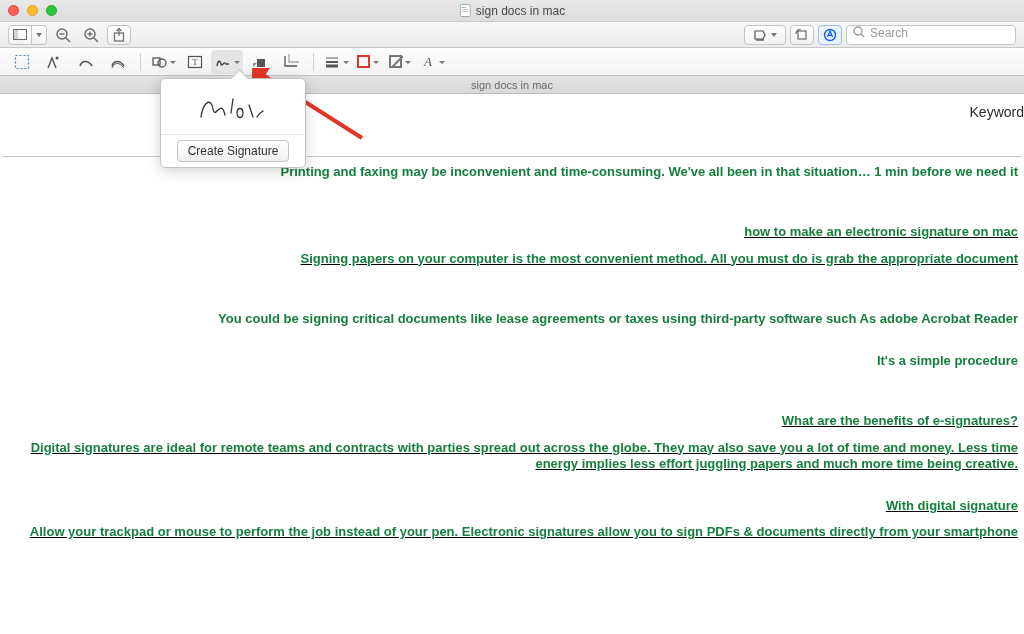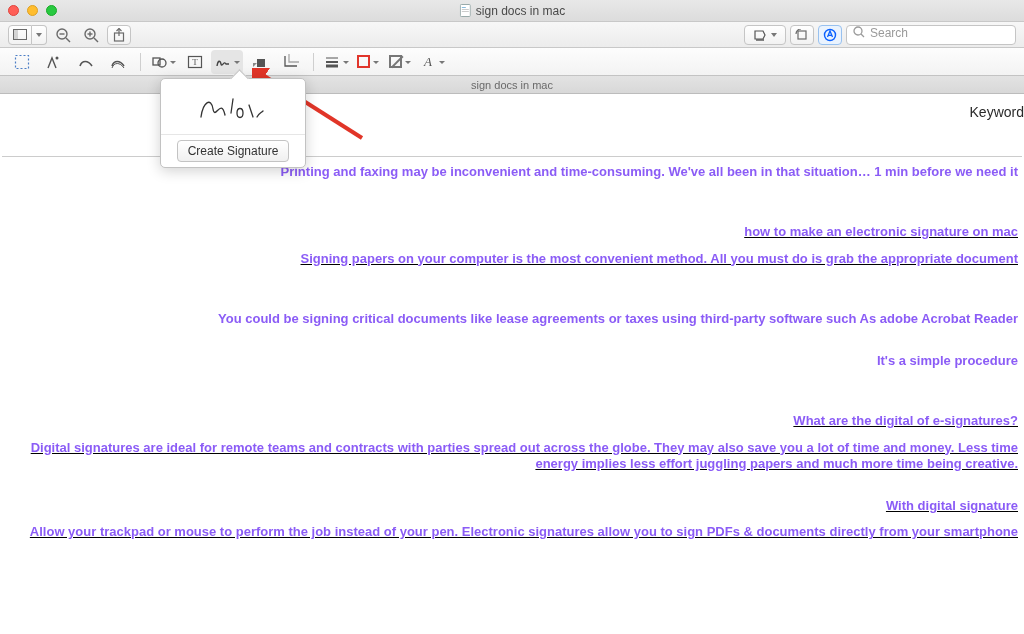--- a/index.html
+++ b/index.html
@@ -255,21 +255,21 @@
       left: 6px;
       right: 6px;
       display: flex;
       flex-direction: column;
       gap: 26px;
       line-height: 1.25;
     }
     .p {
       font-size: 13px;
       font-weight: 700;
-      color: #8b5cf6;
+      color: #15803d;
     }
     .block { display: flex; flex-direction: column; gap: 10px; text-decoration: underline; }
     .gap-big { margin-top: 18px; }
     .icon-svg { display: block; }
   </style>
 </head>
 <body>
 
 <div class="titlebar">
   <div class="traffic">
@@ -462,21 +462,21 @@
   <div class="hr"></div>
   <div class="body-text">
     <div class="p">Printing and faxing may be inconvenient and time-consuming. We've all been in that situation… 1 min before we need it</div>
     <div class="block gap-big">
       <div class="p">how to make an electronic signature on mac</div>
       <div class="p">Signing papers on your computer is the most convenient method. All you must do is grab the appropriate document</div>
     </div>
     <div class="p gap-big">You could be signing critical documents like lease agreements or taxes using third-party software such As adobe Acrobat Reader</div>
     <div class="p">It's a simple procedure</div>
     <div class="block gap-big">
-      <div class="p">What are the digital of e-signatures?</div>
+      <div class="p">What are the benefits of e-signatures?</div>
       <div class="p">Digital signatures are ideal for remote teams and contracts with parties spread out across the globe. They may also save you a lot of time and money. Less time energy implies less effort juggling papers and much more time being creative.</div>
     </div>
     <div class="block">
       <div class="p">With digital signature</div>
       <div class="p">Allow your trackpad or mouse to perform the job instead of your pen. Electronic signatures allow you to sign PDFs &amp; documents directly from your smartphone</div>
     </div>
   </div>
 </div>
 
 </body></html>

